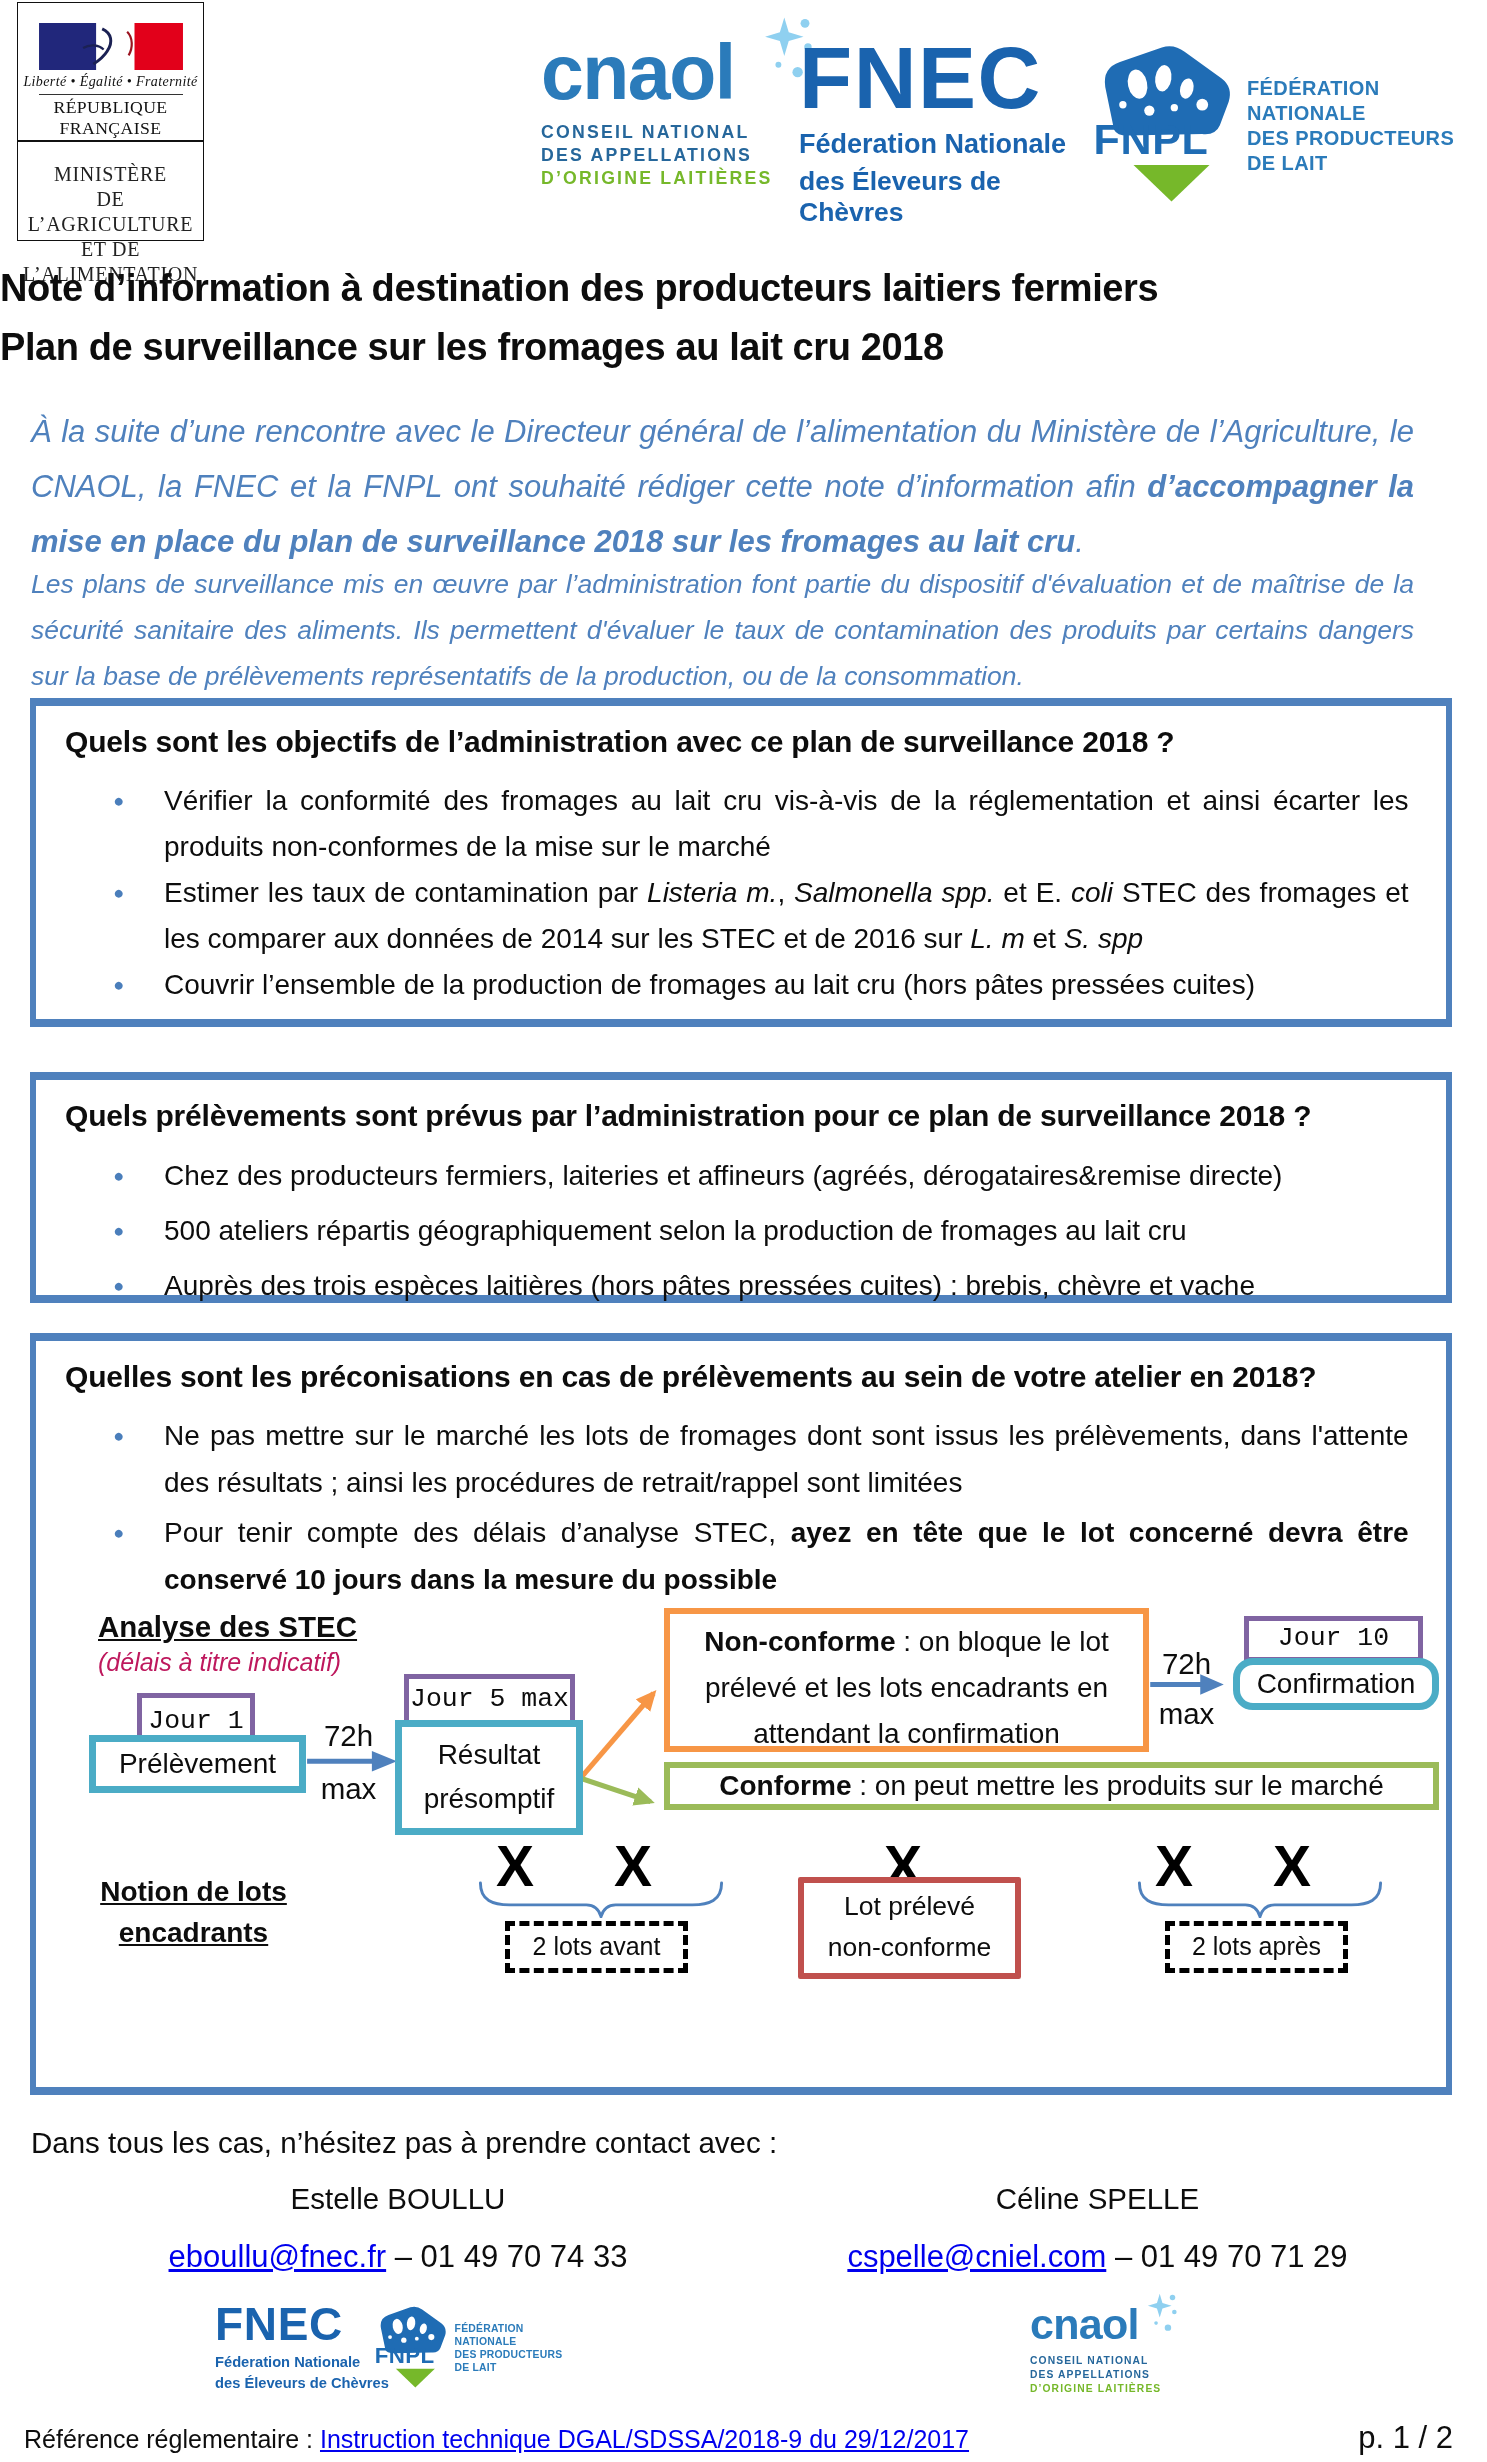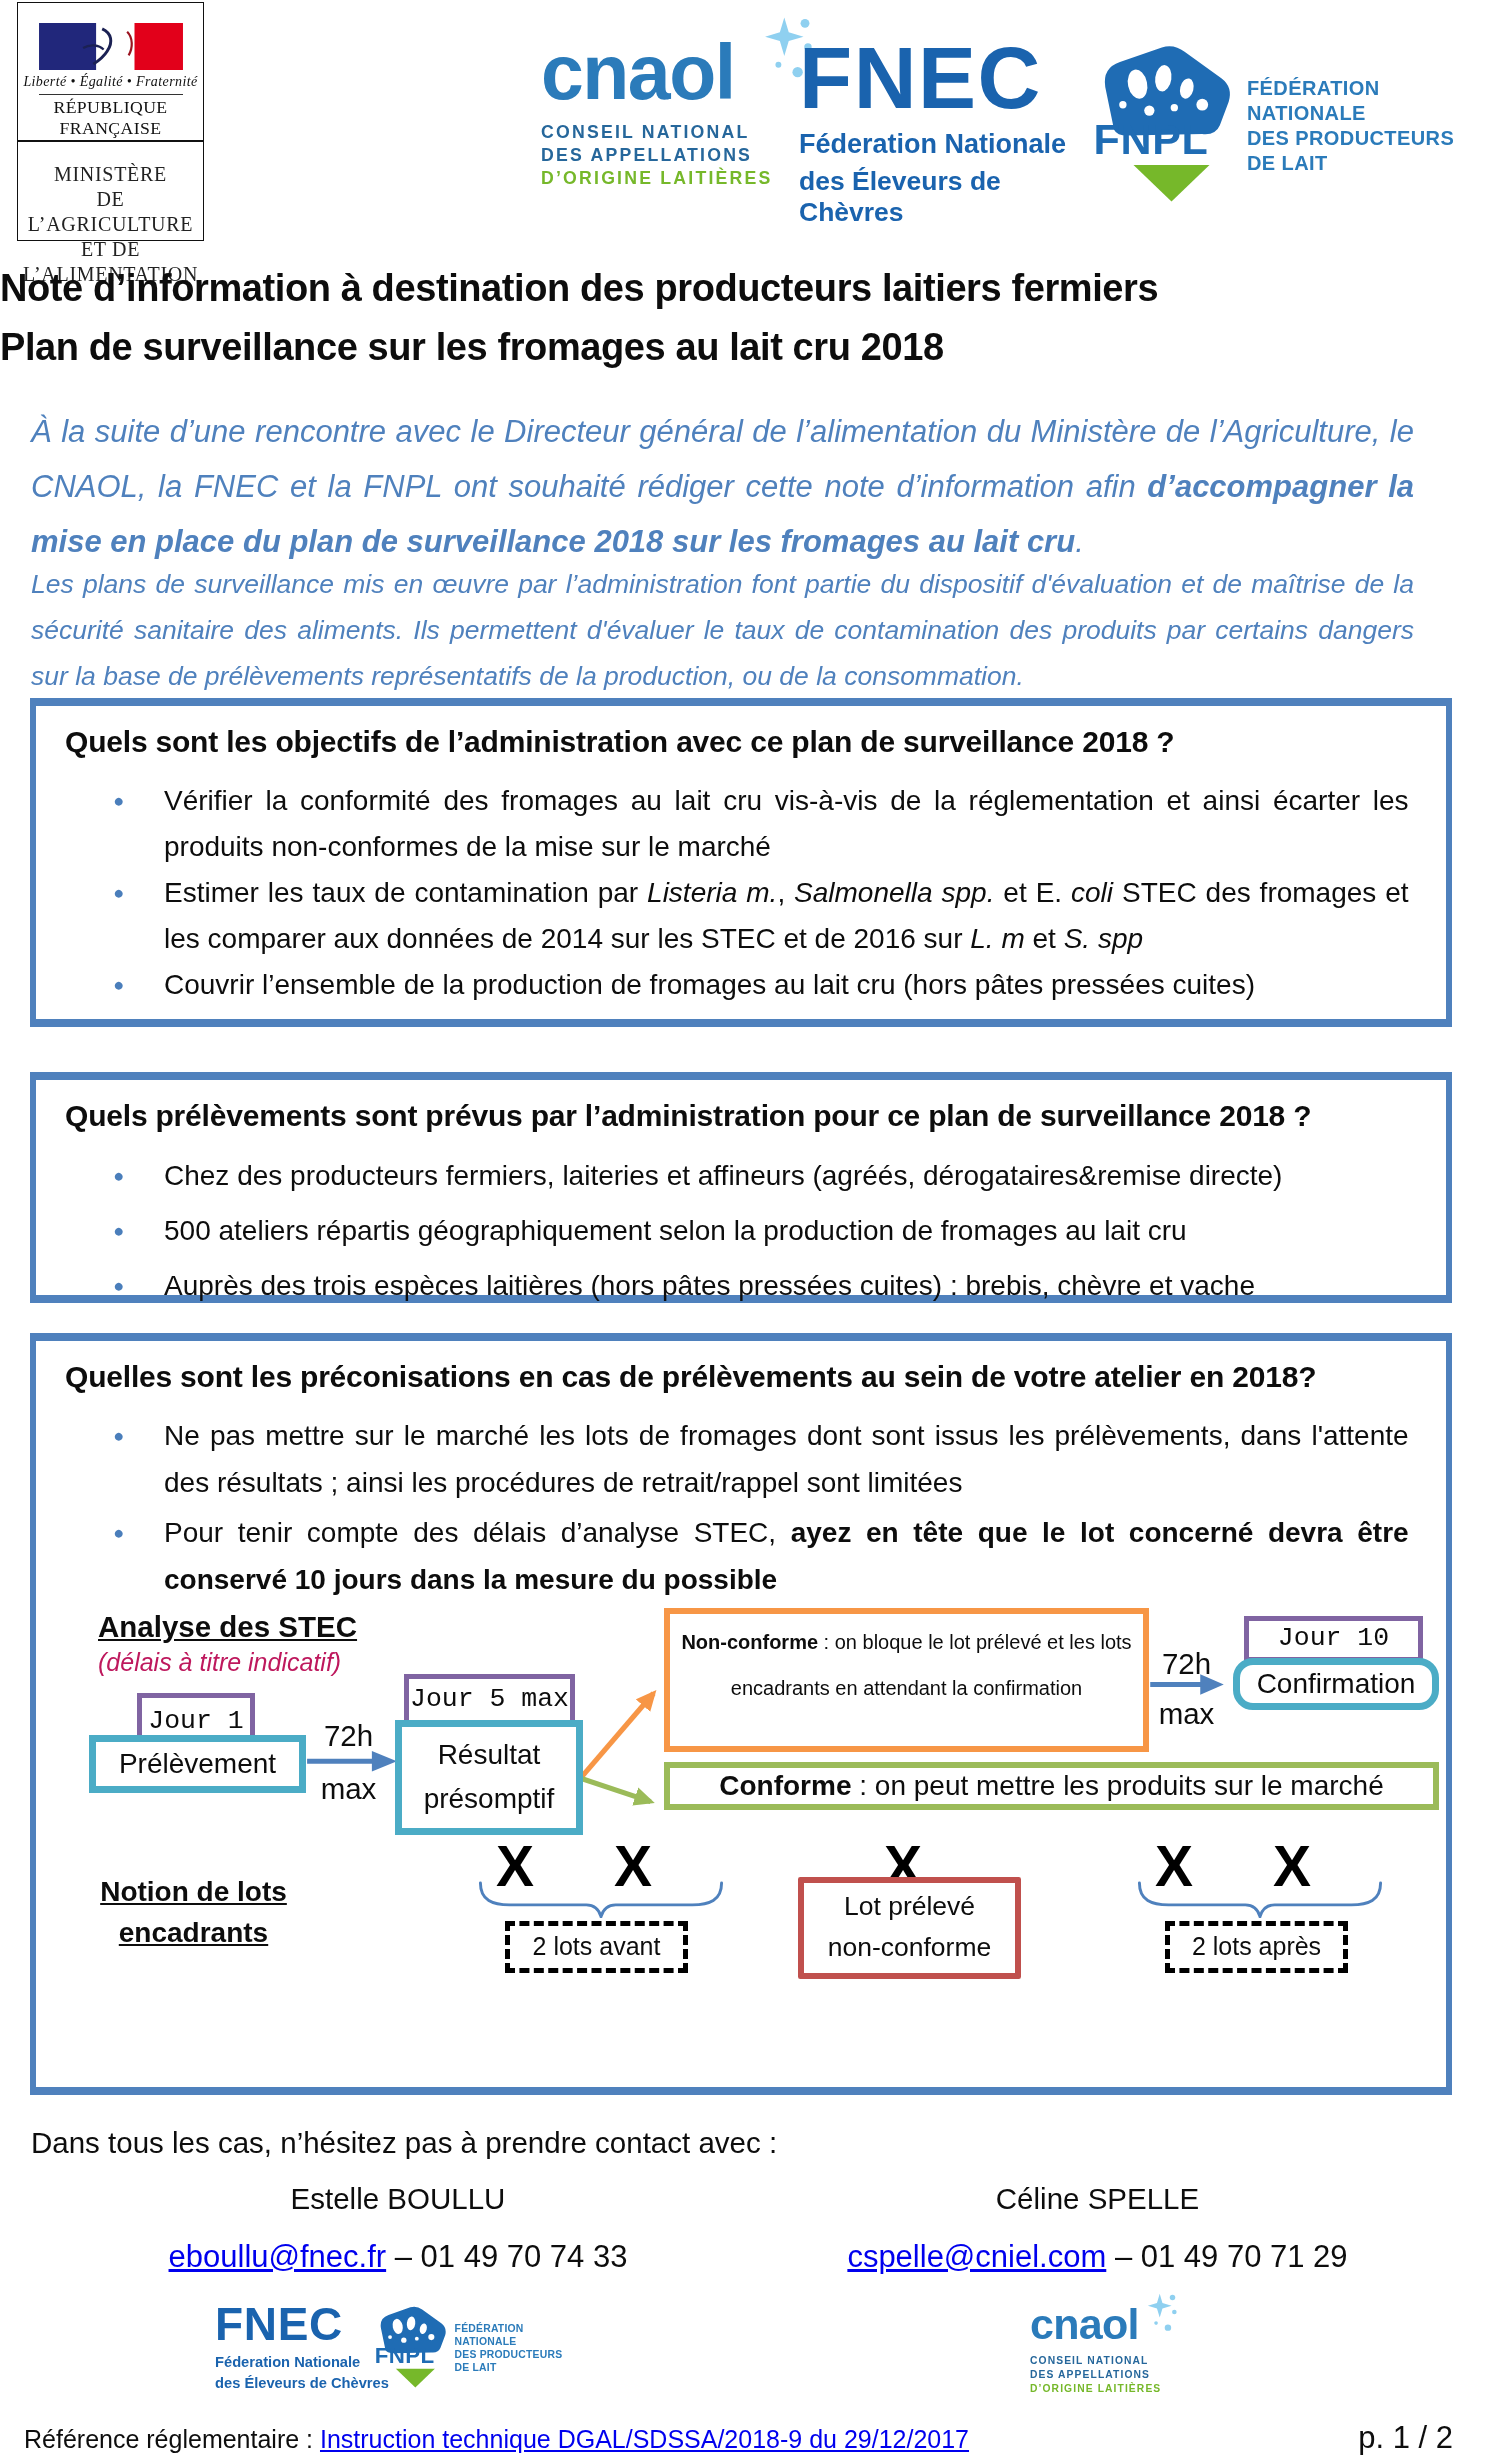--- a/index.html
+++ b/index.html
@@ -58,21 +58,21 @@
   #box3 ul { margin-top:17.7px; }
   #box3 li { line-height:47px; margin-bottom:2.9px; }
 
   
   #stec { position:relative; margin-top:-10.3px; height:243px; }
   .abs { position:absolute; }
   .dgm-label { font-size:29.5px; font-weight:bold; text-decoration:underline; color:#0d0d0d; }
   .dgm-sub { font-size:25px; font-style:italic; color:#be185d; }
   .pbox { border:5.9px solid #8064a2; background:#fff; text-align:center; font-size:26.5px; color:#0d0d0d;font-family:Liberation Mono, monospace; }
   .tbox { border:7.4px solid #4bacc6; background:#fff; text-align:center; font-size:28px; color:#0d0d0d; }
-  .obox { border:6.6px solid #f79646; background:#fff; text-align:center; font-size:20px; line-height:46px; color:#0d0d0d; padding-top:4.4px; }
+  .obox { border:6.6px solid #f79646; background:#fff; text-align:center; font-size:28px; line-height:46px; color:#0d0d0d; padding-top:4.4px; }
   .gbox { border:6.6px solid #9bbb59; background:#fff; text-align:center; font-size:28px; color:#0d0d0d; }
   .delay { font-size:29.5px; color:#0d0d0d; }
 
   
   #lots { position:relative; margin-top:-4.4px; height:164px; }
   .lots-label { font-size:28px; font-weight:bold; text-decoration:underline; color:#0d0d0d; text-align:center; line-height:41px; }
   .xmark { font-size:57px; font-weight:bold; color:#000; line-height:52px; letter-spacing:-2.9px; }
   .dashbox { border:5.9px dashed #000; width:183px; height:52px; text-align:center; font-size:25px; line-height:40px; color:#0d0d0d; }
   .redbox { border:6.6px solid #c0504d; border-radius:2.2px; width:223px; height:102px; text-align:center; font-size:26.5px; line-height:41px; color:#0d0d0d; padding-top:3.7px; background:#fff; }
 

